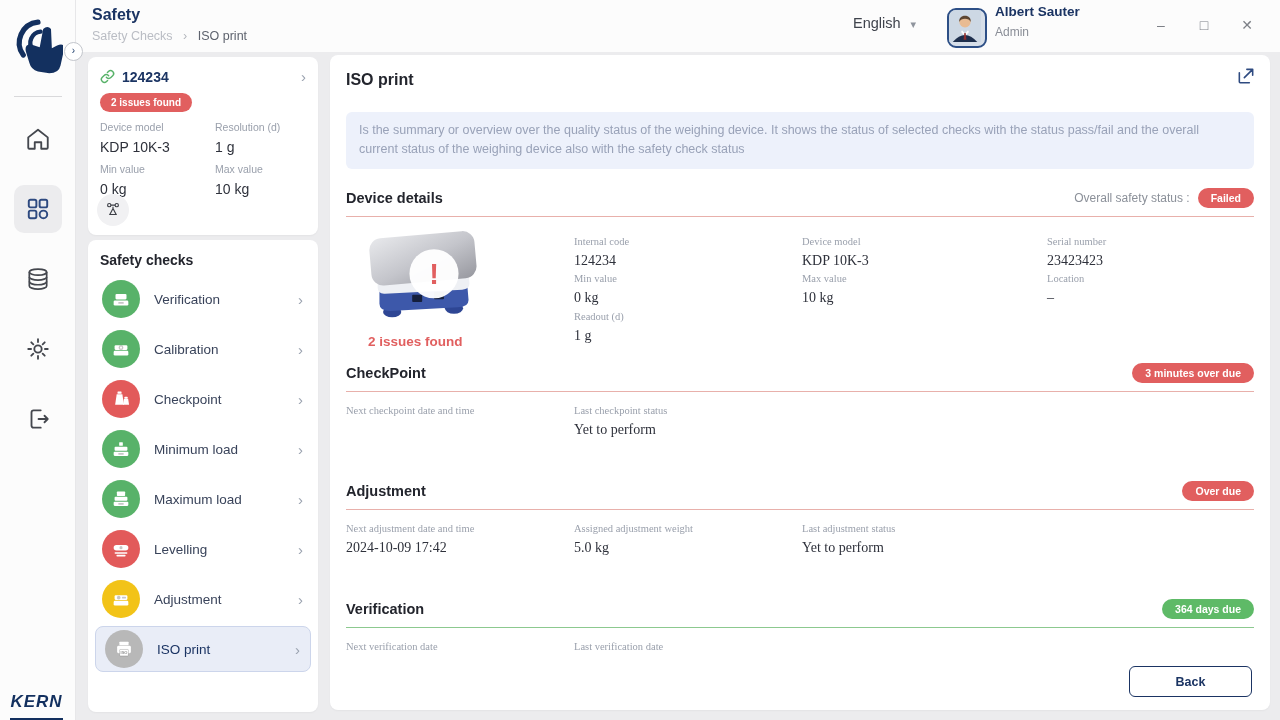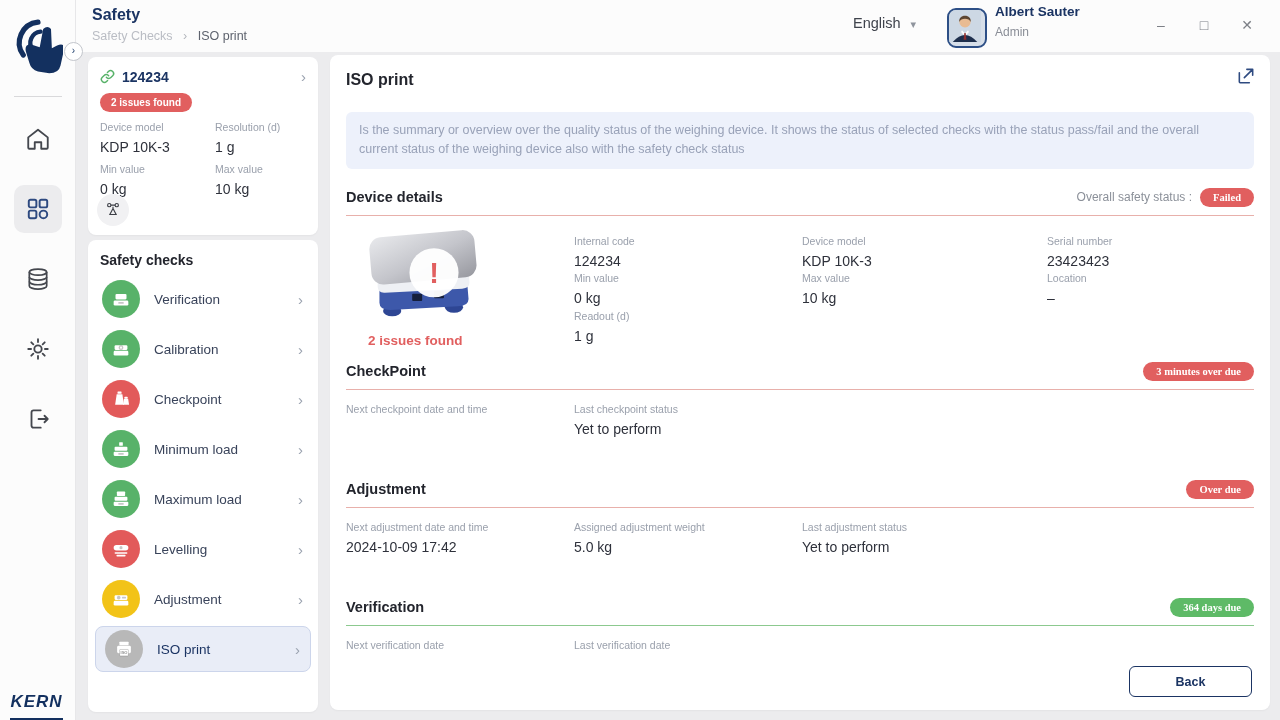--- a/index.html
+++ b/index.html
@@ -65,23 +65,23 @@
     border-radius:8px;box-shadow:0 1px 2px rgba(0,0,0,.04);box-sizing:border-box;
     padding:16px 16px 0 16px;}
   .mc-title{font-size:16px;font-weight:bold;color:#23252d;}
   .expand-btn{position:absolute;right:14px;top:11px;width:20px;height:20px;cursor:pointer;}
   .info-box{margin-top:23px;background:#edf1fb;border-radius:6px;padding:9px 13px;
     font-size:12.5px;line-height:1.55;color:#99a2b8;}
   .sec-head{display:flex;align-items:center;margin-top:19px;}
   .sec-title{font-size:14.5px;font-weight:bold;color:#23252d;flex:1;}
   .status-label{font-size:12px;color:#8b9099;margin-right:8px;}
   .pill{background:#e15f5f;color:#fff;font-size:10.5px;font-weight:bold;
-    padding:4px 13px;border-radius:12px;font-family:Liberation Serif, serif;}
+    padding:4px 13px;border-radius:12px;}
   .sec-line{height:1px;margin-top:8px;background:#e8b0ab;}
-  .fields{display:grid;grid-template-columns:228px 228px 228px 1fr;margin-top:13px;}
+  .fields{display:grid;grid-template-columns:228px 228px 228px 1fr;margin-top:13px;font-family:Liberation Serif, serif;}
   .field .f-value{margin-top:6px;min-height:17px;}
   .device-body{display:flex;margin-top:6px;}
   .device-fig{width:228px;flex:none;padding-top:8px;}
   .device-fig svg{width:128px;height:100px;display:block;margin-left:14px;}
   .fig-caption{font-size:13.5px;font-weight:bold;color:#e15f5f;margin:3px 0 0 22px;}
   .footer{position:absolute;right:18px;bottom:13px;display:flex;gap:15px;}
   .btn{width:123px;height:31px;border-radius:6px;font-size:12.5px;font-weight:bold;
     display:flex;align-items:center;justify-content:center;cursor:pointer;box-sizing:border-box;
     font-family:"Liberation Sans",sans-serif;}
   .btn-back{background:#fff;border:1.5px solid #1b3463;color:#1b3463;}

